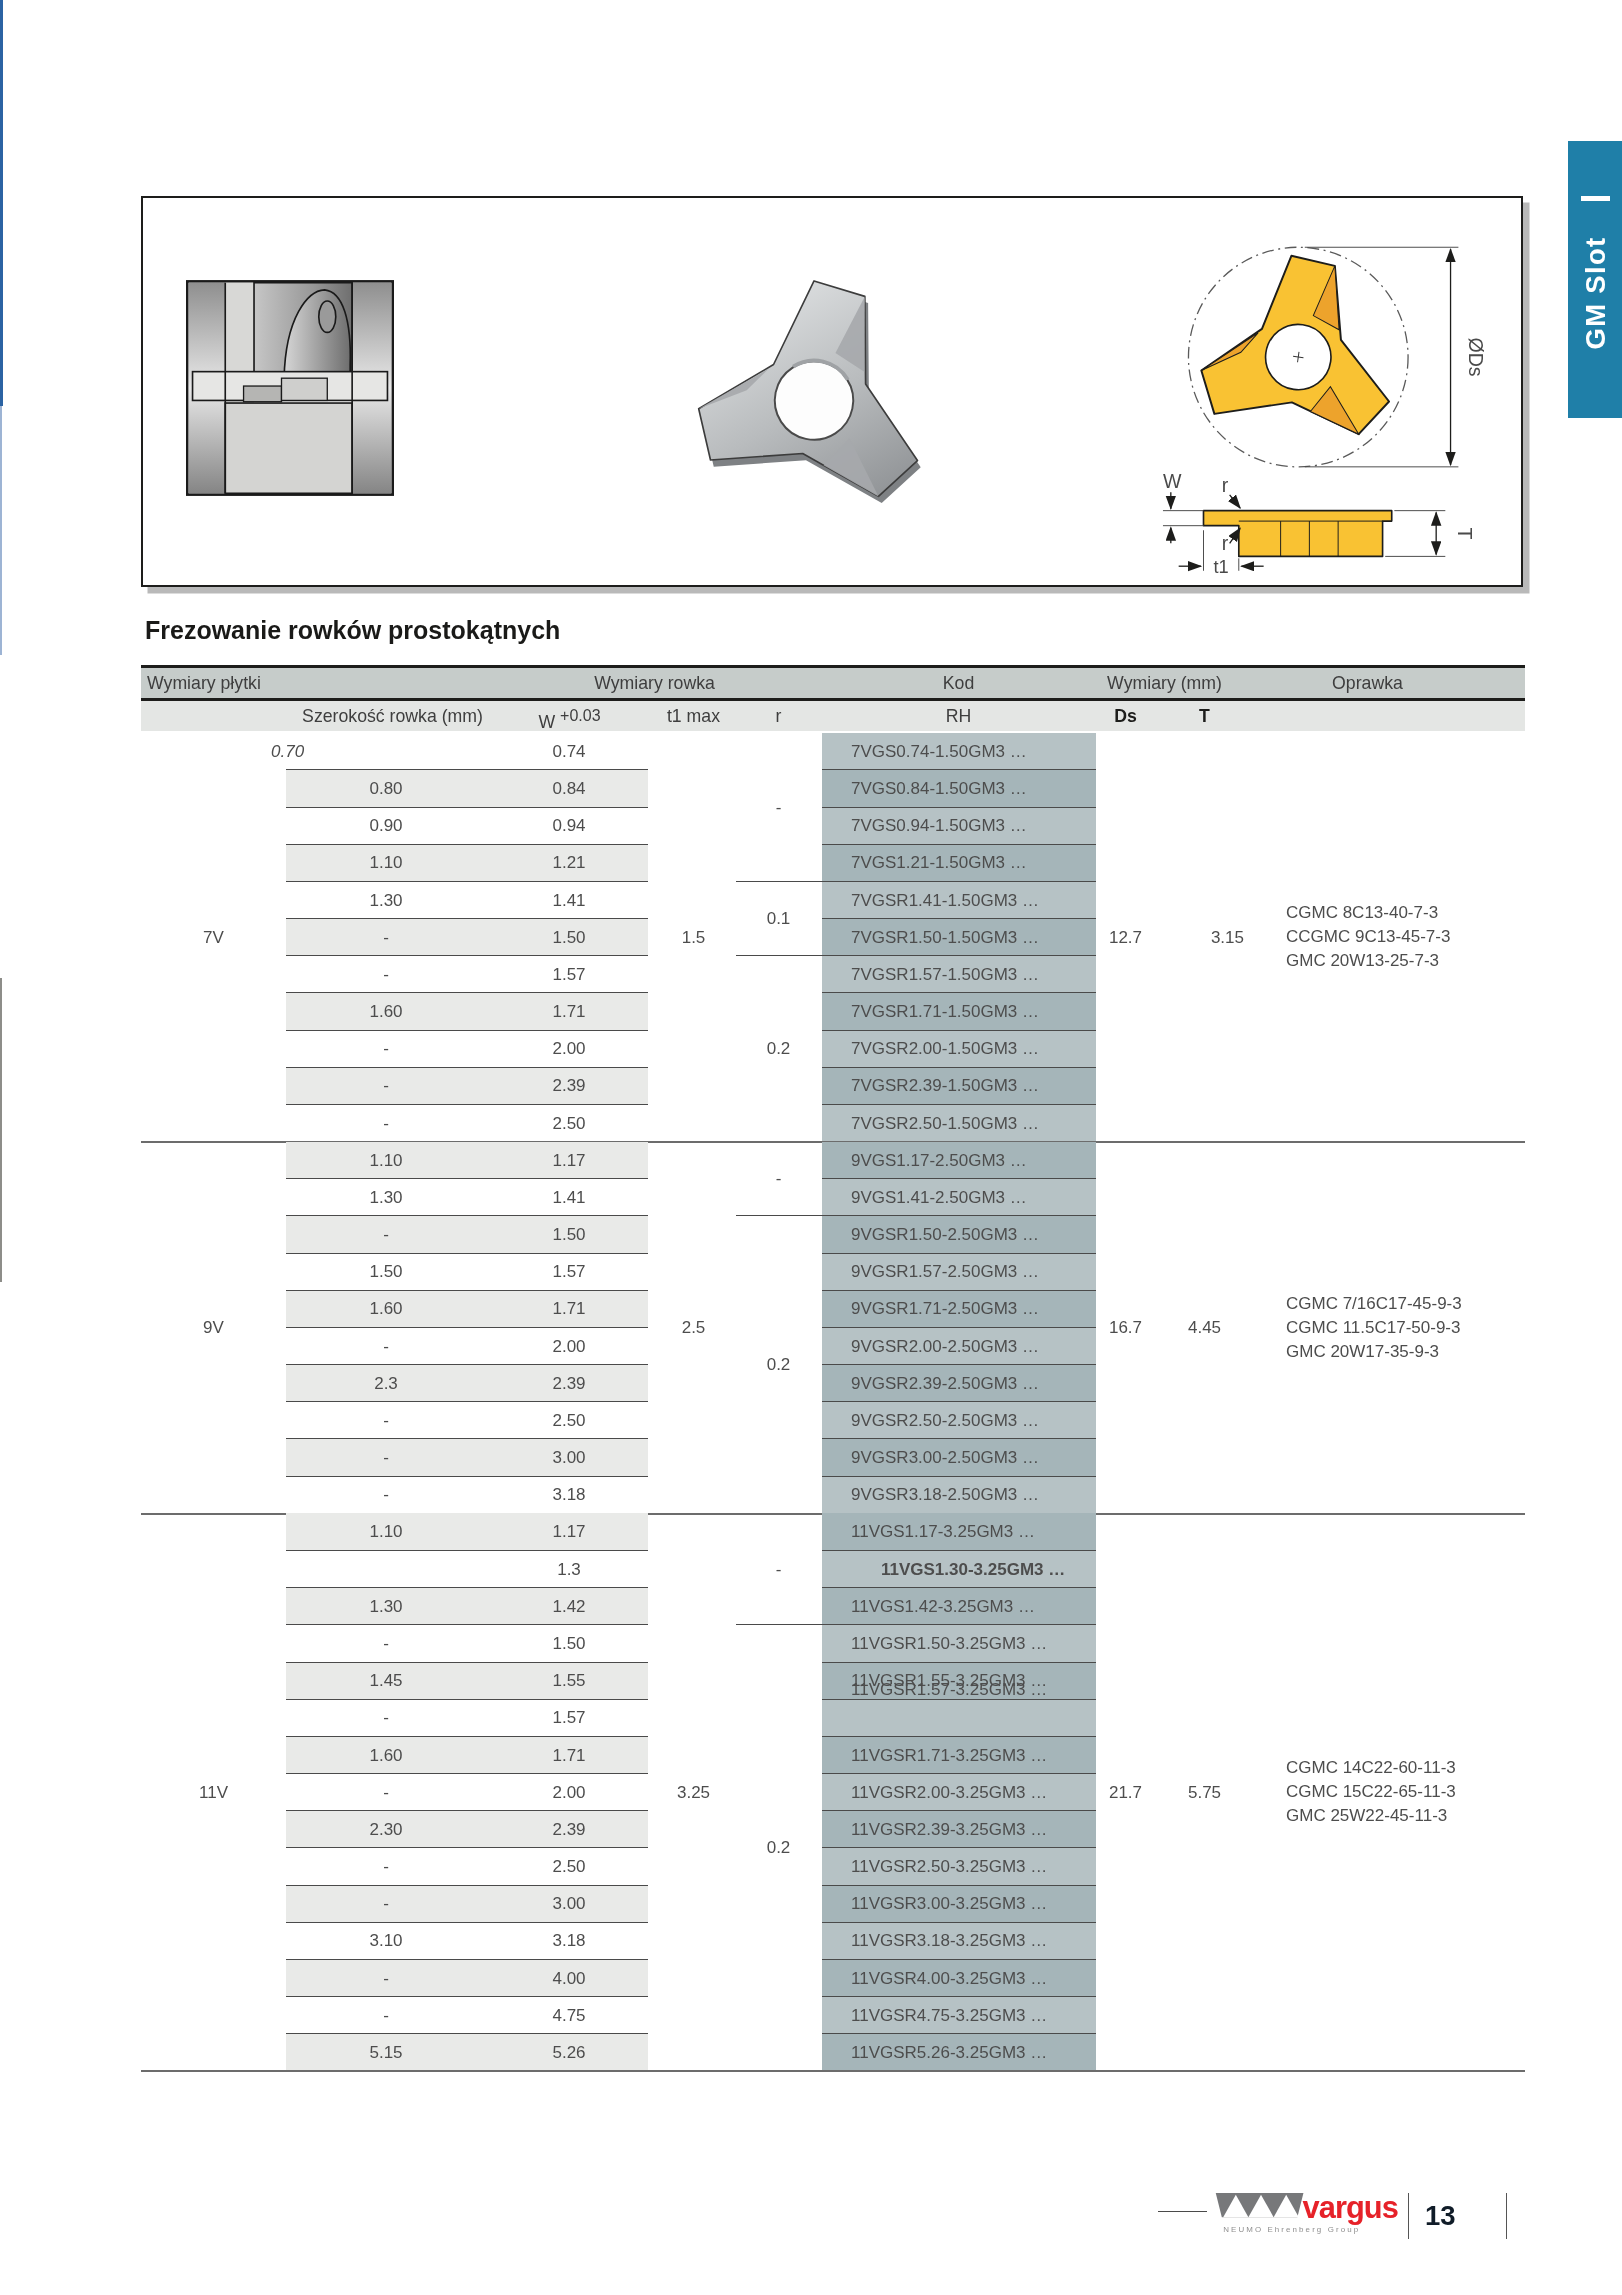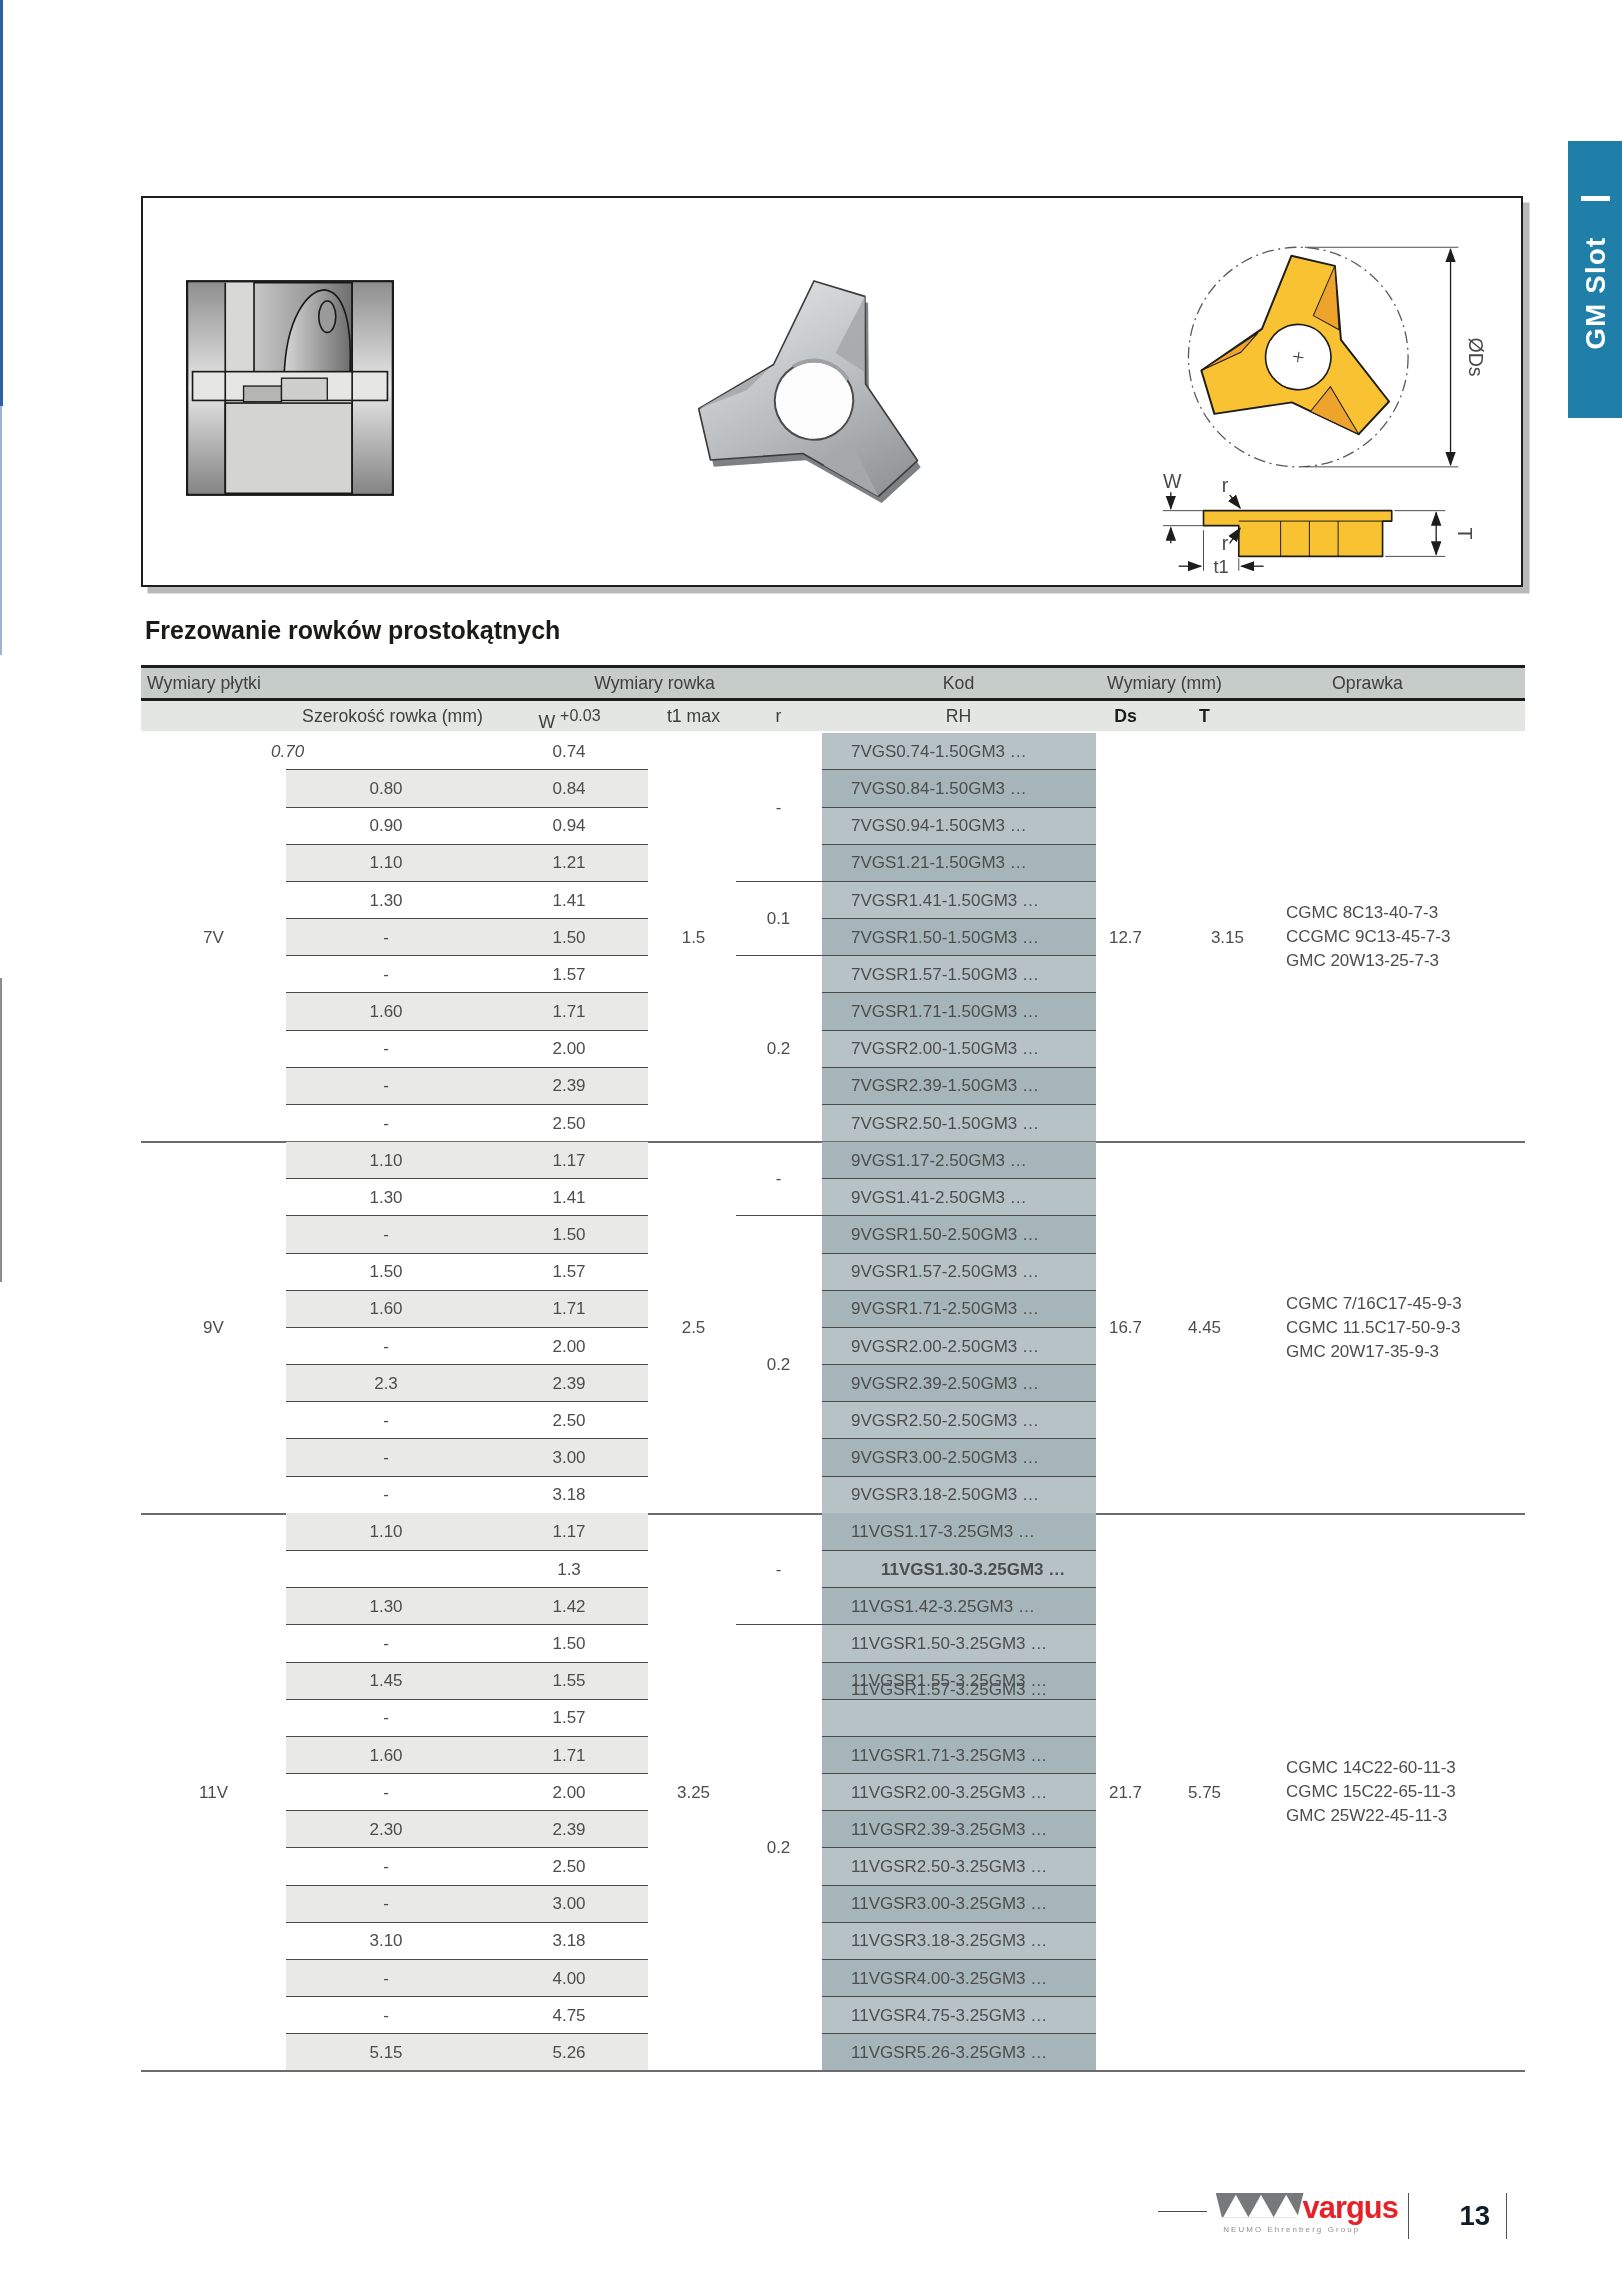--- a/index.html
+++ b/index.html
@@ -29,21 +29,21 @@
   .hcell{position:absolute;height:30px;line-height:30px;font-size:17.7px;color:#3e3e3e;white-space:nowrap;}
   .hcell.center{text-align:center;}
   .hcell.bold{font-weight:bold;color:#1d1d1b;}
   .hcell sup{font-size:16px;}
   #table-layer{position:absolute;left:0;top:0;width:1623px;height:2295px;}
   #table-layer > div{position:absolute;}
   .tcell{font-size:17px;color:#4d4d4d;white-space:nowrap;}
   
   .foot-line{position:absolute;left:1158px;top:2211px;width:49px;height:1.3px;background:#4a4a4a;}
   .foot-sep{position:absolute;width:1.3px;height:46px;top:2193px;background:#555;}
-  .page-number{position:absolute;left:1425px;top:2200px;width:65px;text-align:right;
+  .page-number{position:absolute;left:1425px;top:2200px;width:65px;text-align:left;
                font-size:27.5px;font-weight:bold;color:#101c28;}
   .logo-wrap{position:absolute;left:1212px;top:2188px;width:196px;height:63px;}
   svg text{font-family:"Liberation Sans",sans-serif;}
 </style>
 </head>
 <body>
 
 <div class="page">
 
   <div class="edge-blue"></div>

